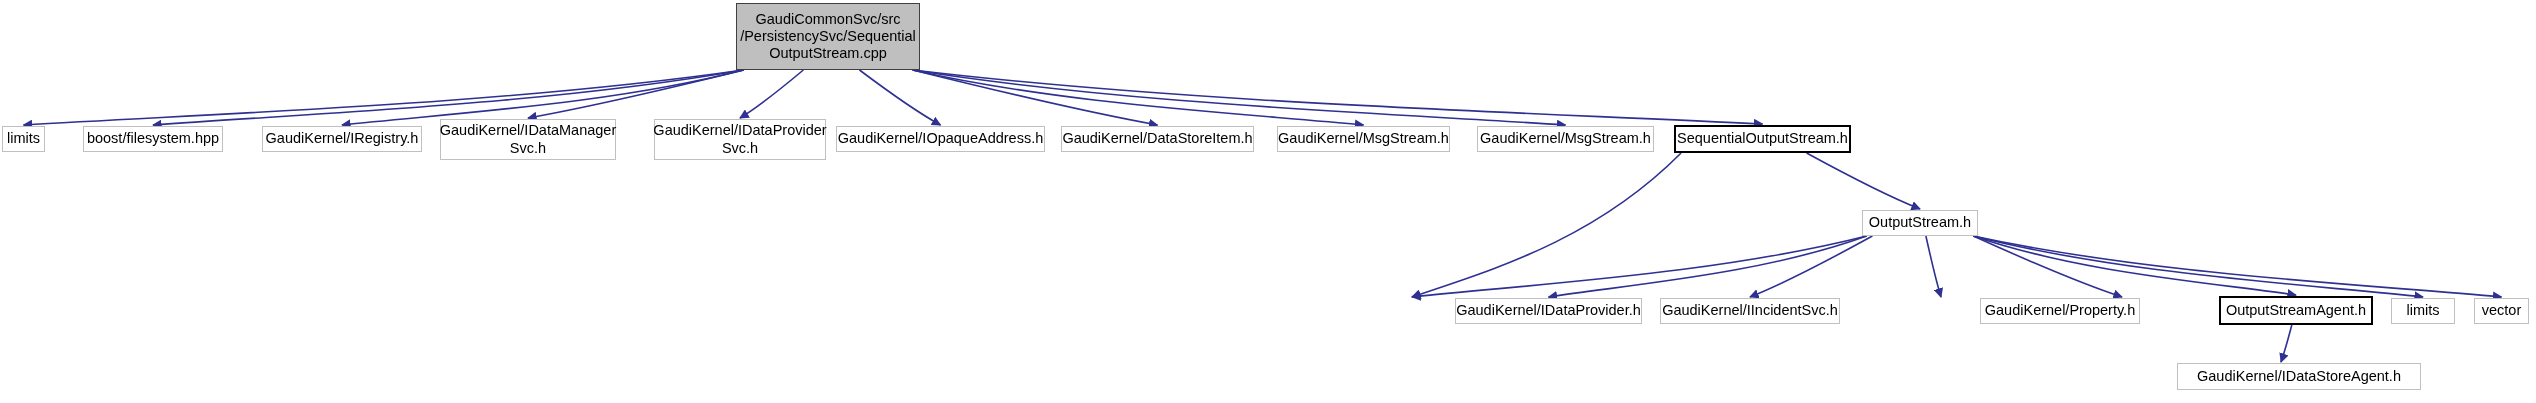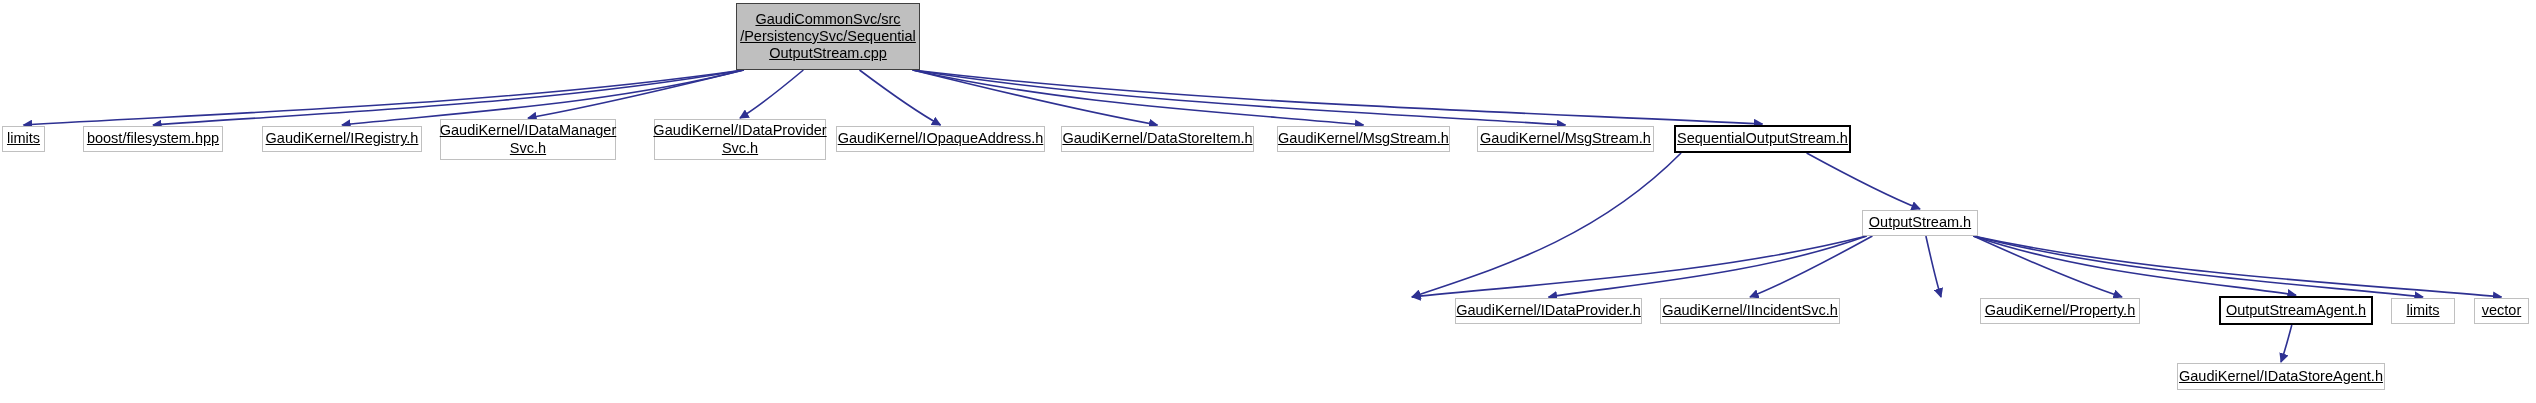--- a/index.html
+++ b/index.html
@@ -32,21 +32,20 @@
     justify-content: center;
     text-align: center;
     border: 1px solid #c0c0c0;
     background: #ffffff;
     color: #000000;
     font-size: 14.5px;
     line-height: 1.18;
     white-space: pre-line;
     padding: 0 0;
     z-index: 3;
-    text-decoration: underline;
   }
   .node.root {
     background: #bfbfbf;
     border: 1px solid #404040;
   }
   .node.highlight {
     border: 2px solid #000000;
   }
 </style>
 </head>
@@ -97,14 +96,14 @@
     <div class="node" style="left: 1477px; top: 126px; width: 177px; height: 26px;">GaudiKernel/MsgStream.h</div>
     <div class="node highlight" style="left: 1674px; top: 125px; width: 177px; height: 28px;">SequentialOutputStream.h</div>
     <div class="node" style="left: 1862px; top: 210px; width: 116px; height: 26px;">OutputStream.h</div>
     <div class="node" style="left: 1448px; top: 298px; width: 48px; height: 26px; margin-left: 35px;">string</div>
     <div class="node" style="left: 1455px; top: 298px; width: 187px; height: 26px;">GaudiKernel/IDataProvider.h</div>
     <div class="node" style="left: 1660px; top: 298px; width: 180px; height: 26px;">GaudiKernel/IIncidentSvc.h</div>
     <div class="node" style="left: 1980px; top: 298px; width: 160px; height: 26px;">GaudiKernel/Property.h</div>
     <div class="node highlight" style="left: 2219px; top: 296px; width: 154px; height: 29px;">OutputStreamAgent.h</div>
     <div class="node" style="left: 2391px; top: 298px; width: 64px; height: 26px;">limits</div>
     <div class="node" style="left: 2474px; top: 298px; width: 55px; height: 26px;">vector</div>
-    <div class="node" style="left: 2177px; top: 363px; width: 208px; height: 27px;">GaudiKernel/IDataStoreAgent.h</div>
+    <div class="node" style="left: 2177px; top: 363px; width: 244px; height: 27px;">GaudiKernel/IDataStoreAgent.h</div>
   </div>
 
 </body></html>

